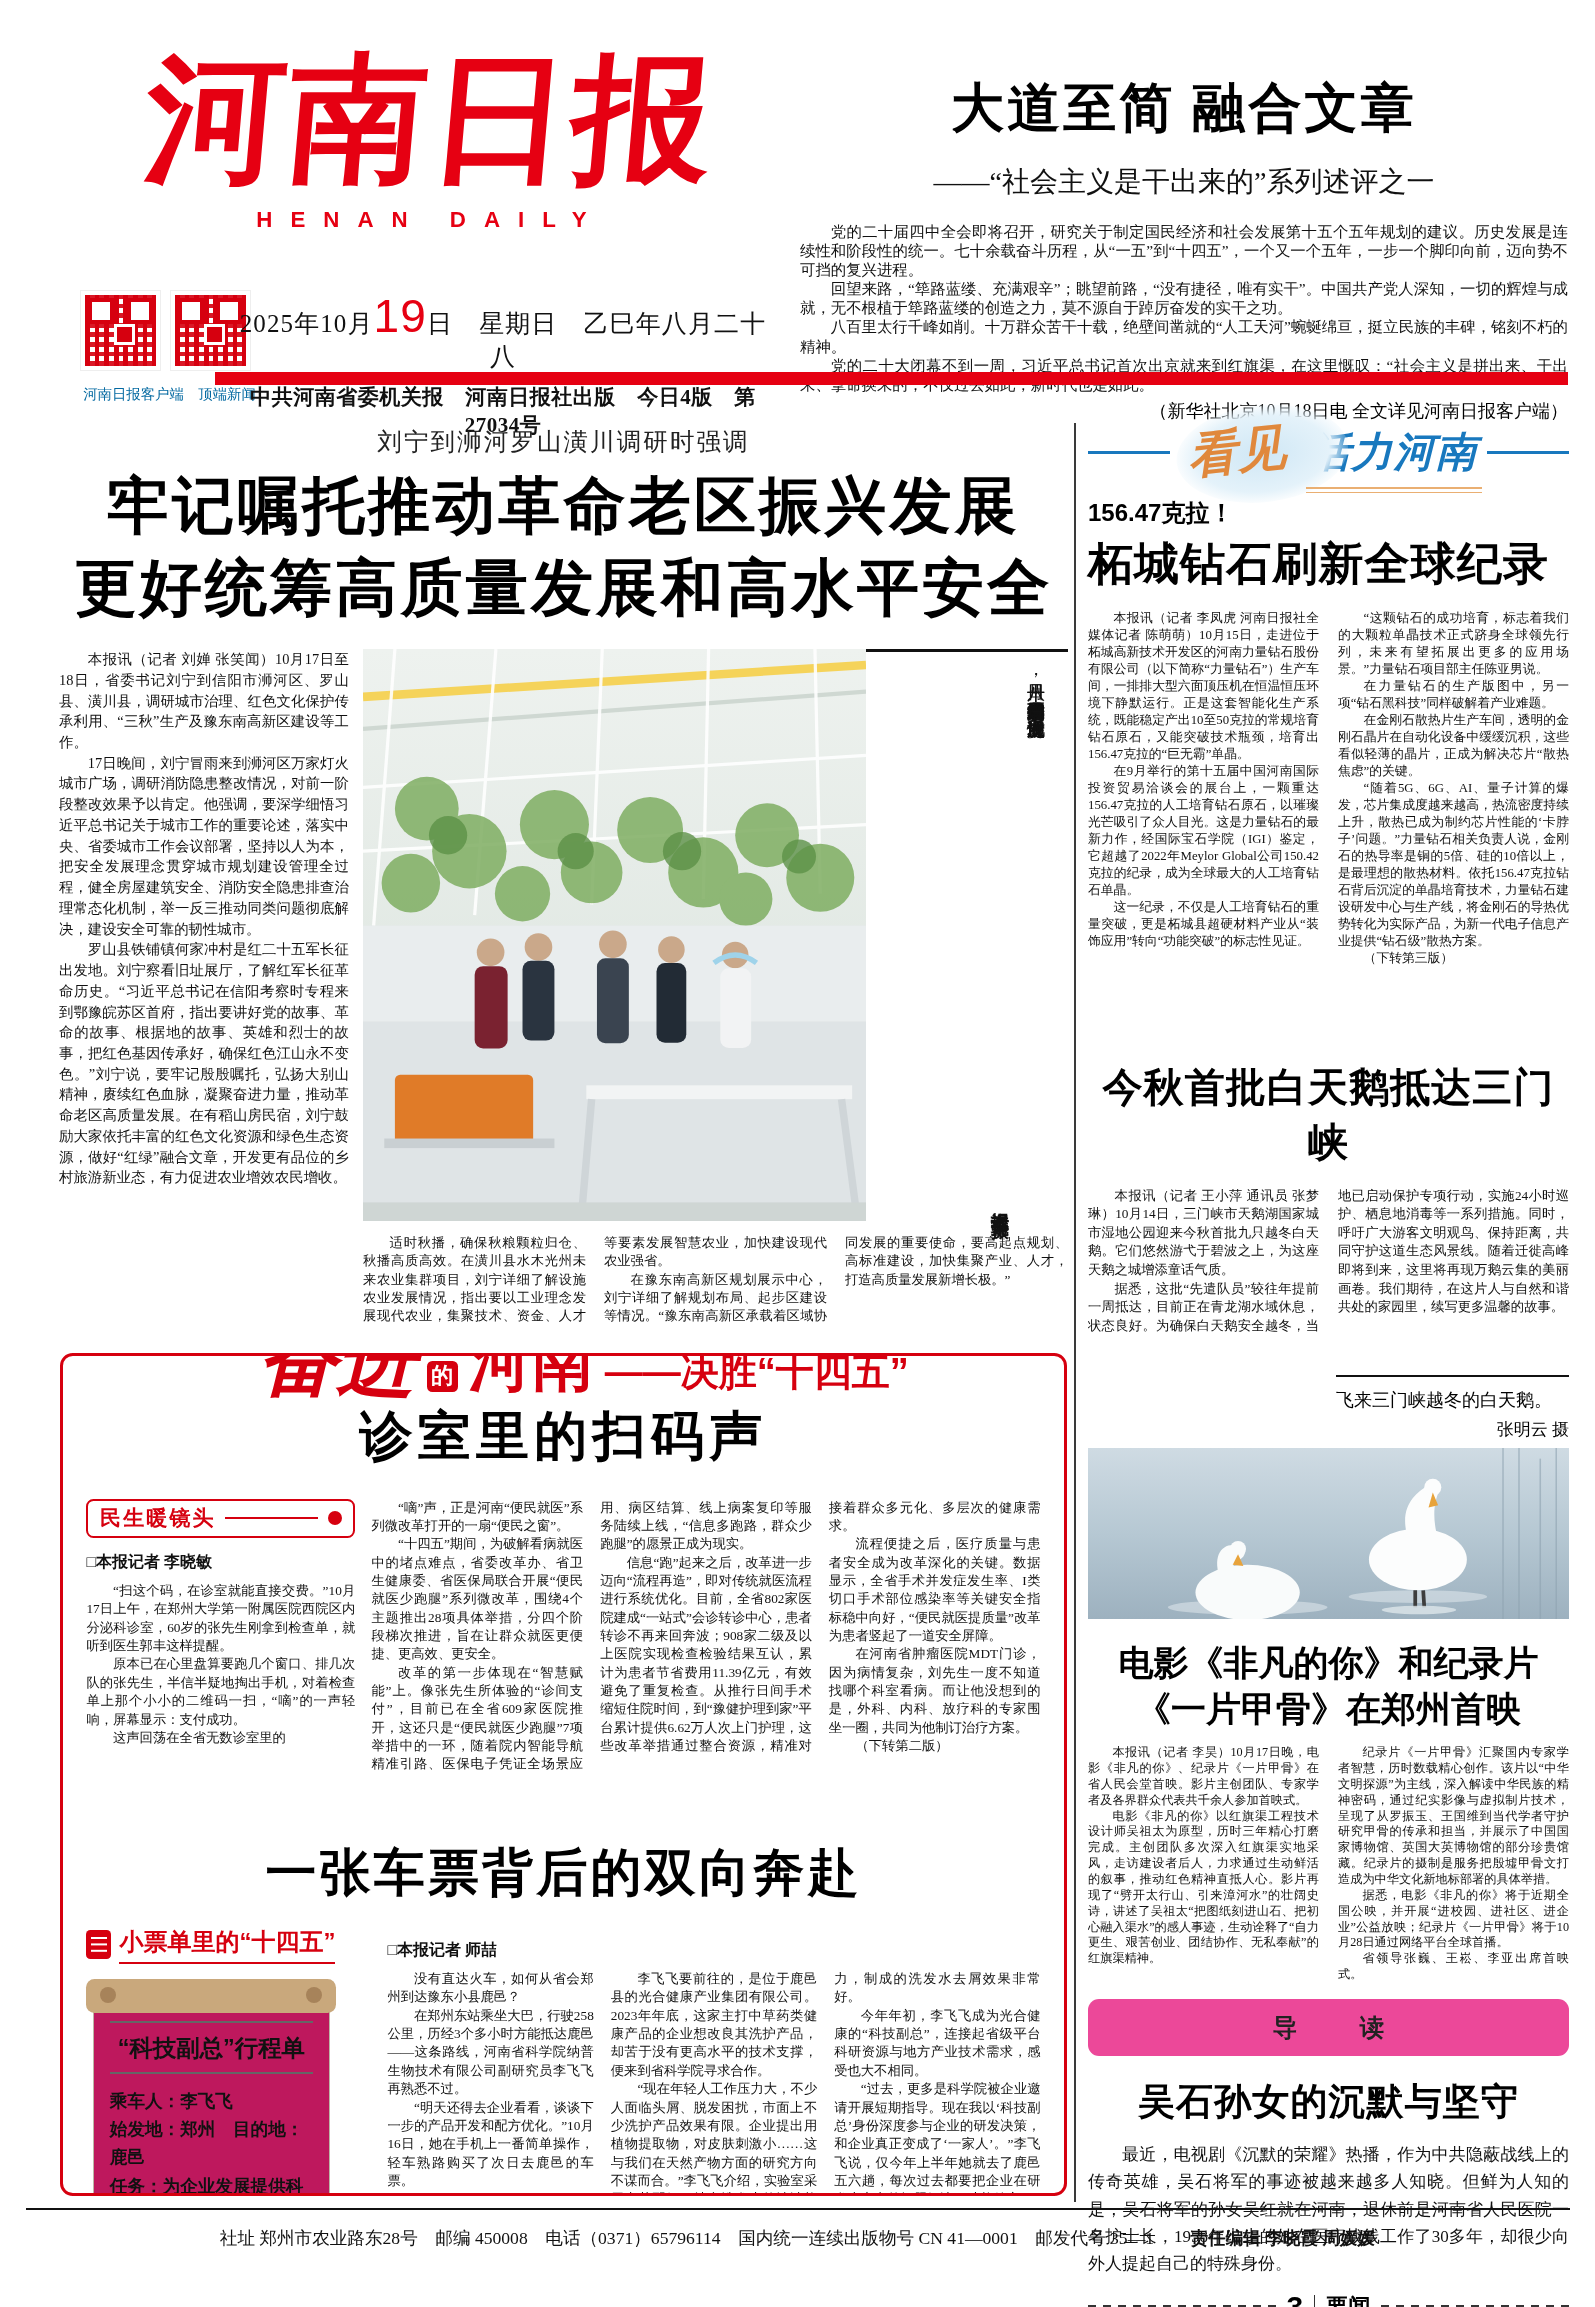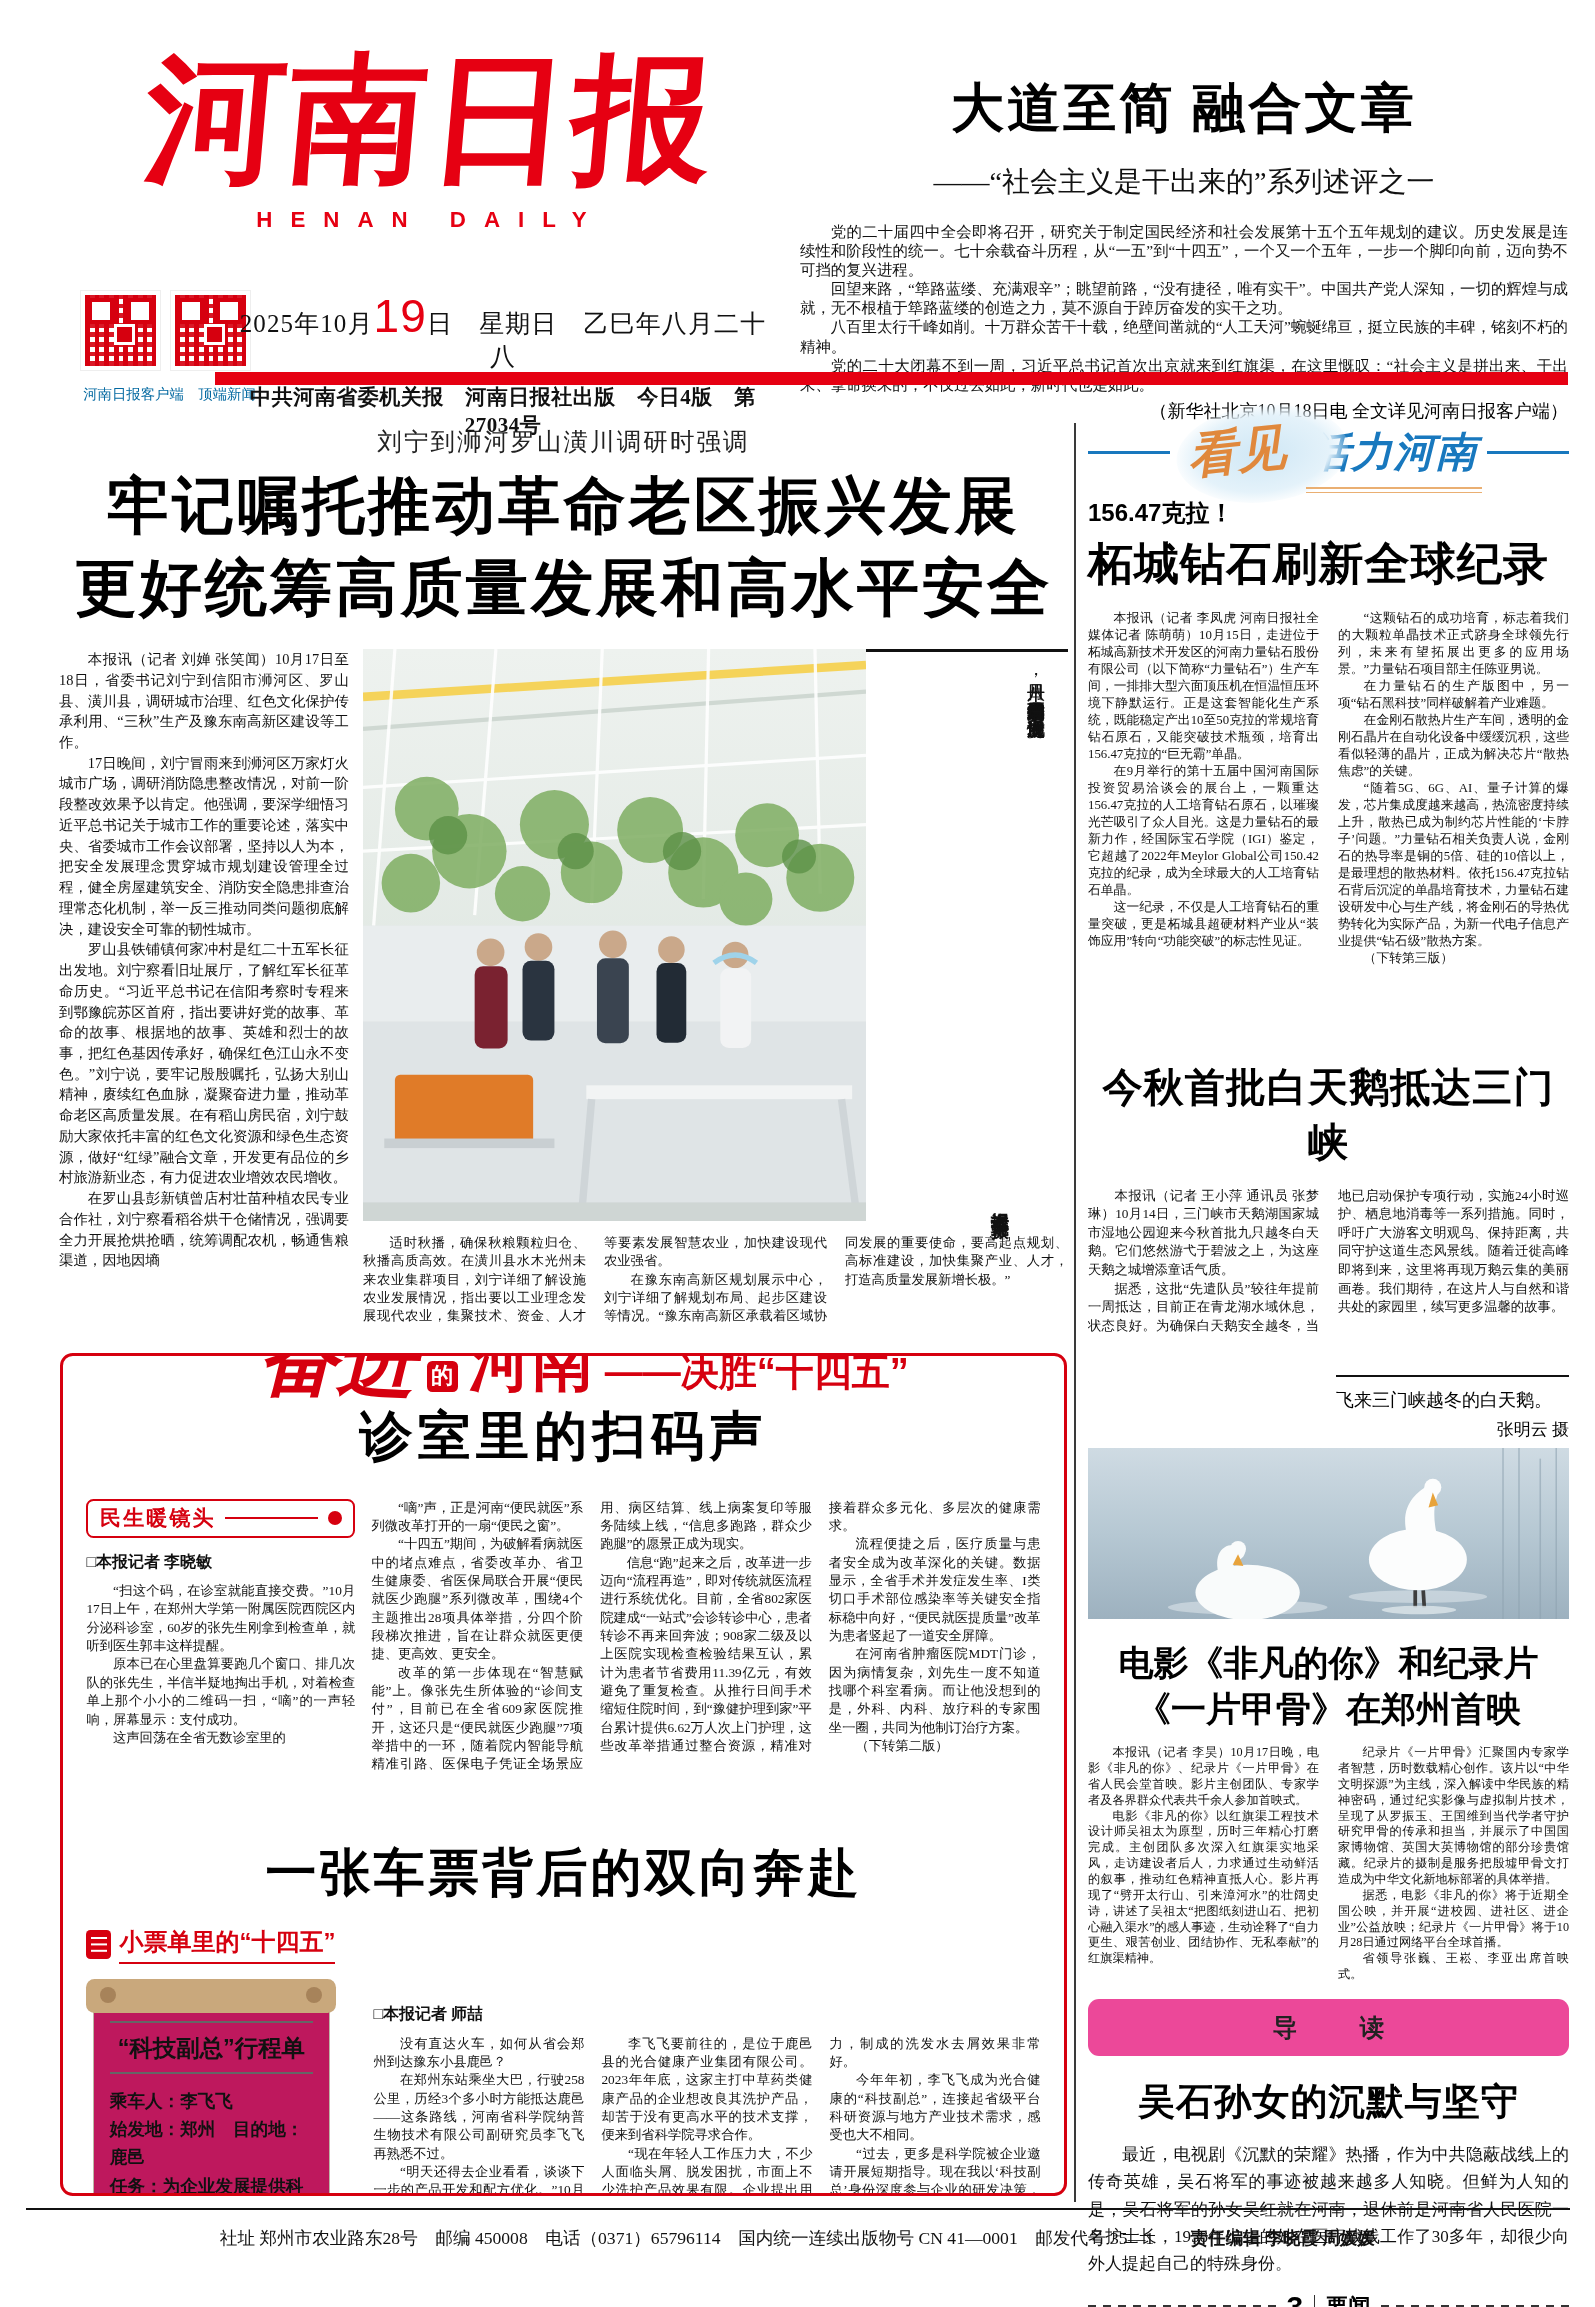--- a/index.html
+++ b/index.html
@@ -124,21 +124,21 @@
   .tagbox .tagtext { color:#d6000f; font-size:21px; font-weight:900; letter-spacing:2.1px;
              font-family:"Liberation Sans",sans-serif; }
   .tagbox .tagline { flex:1; height:2.1px; background:#d6000f; margin:0 9.6px; }
   .tagbox .tagdot { width:14px; height:14px; border-radius:50%; background:#d6000f; }
   .byline { margin:14px 0 9.6px 0; font-size:16px; font-weight:bold; color:#111; }
   .clinic-c1 { height:229px; overflow:hidden; font-size:13.3px; line-height:1.38; color:#111; }
   .clinic-rest { flex:1; column-count:3; column-gap:17px; height:319px; overflow:hidden;
                  font-size:13.3px; line-height:1.38; color:#111; }
   .ticket-title { margin-top:21px; text-align:center; font-size:51px; font-weight:900; letter-spacing:3.2px;
                  font-family:"Liberation Sans",sans-serif; }
-  .ticket-row { display:flex; gap:18px; margin-top:18px;align-items:flex-end; }
+  .ticket-row { display:flex; gap:32px; margin-top:18px; }
   .ticket-left { width:269px; }
   .rtag { display:flex; align-items:center; gap:8.5px; }
   .rtag-icon { width:24.5px; height:29px; background:#d6000f; border-radius:4.3px; position:relative; }
   .rtag-icon::before { content:""; position:absolute; left:4.3px; top:6.4px; width:16px; height:2.7px; background:#fff;
                  box-shadow:0 6.4px 0 #fff, 0 12.8px 0 #fff; }
   .rtag-text { font-size:24px; font-weight:900; color:#d6000f; border-bottom:2.7px solid #d6000f; padding-bottom:4.3px;
                  font-family:"Liberation Sans",sans-serif; }
   .tbox { margin-top:15px; width:250px; }
   .tbox-pin { height:34px; background:#c9a87c; border-radius:8.5px; position:relative; }
   .tbox-pin::before, .tbox-pin::after { content:""; position:absolute; top:8.5px; width:16px; height:16px;
@@ -205,21 +205,20 @@
     <div class="lead-kicker">刘宁到浉河罗山潢川调研时强调</div>
     <div class="lead-head">
       <div>牢记嘱托推动革命老区振兴发展</div>
       <div>更好统筹高质量发展和高水平安全</div>
     </div>
     <div class="lead-content">
       <div class="lead-col1 plist">
           <p>本报讯（记者 刘婵 张笑闻）10月17日至18日，省委书记刘宁到信阳市浉河区、罗山县、潢川县，调研城市治理、红色文化保护传承利用、“三秋”生产及豫东南高新区建设等工作。</p>
           <p>17日晚间，刘宁冒雨来到浉河区万家灯火城市广场，调研消防隐患整改情况，对前一阶段整改效果予以肯定。他强调，要深学细悟习近平总书记关于城市工作的重要论述，落实中央、省委城市工作会议部署，坚持以人为本，把安全发展理念贯穿城市规划建设管理全过程，健全房屋建筑安全、消防安全隐患排查治理常态化机制，举一反三推动同类问题彻底解决，建设安全可靠的韧性城市。</p>
           <p>罗山县铁铺镇何家冲村是红二十五军长征出发地。刘宁察看旧址展厅，了解红军长征革命历史。“习近平总书记在信阳考察时专程来到鄂豫皖苏区首府，指出要讲好党的故事、革命的故事、根据地的故事、英雄和烈士的故事，把红色基因传承好，确保红色江山永不变色。”刘宁说，要牢记殷殷嘱托，弘扬大别山精神，赓续红色血脉，凝聚奋进力量，推动革命老区高质量发展。在有稻山房民宿，刘宁鼓励大家依托丰富的红色文化资源和绿色生态资源，做好“红绿”融合文章，开发更有品位的乡村旅游新业态，有力促进农业增效农民增收。</p>
-          <p>在罗山县彭新镇曾店村壮苗种植农民专业合作社，刘宁察看稻谷烘干仓储情况，强调要全力开展抢烘抢晒，统筹调配农机，畅通售粮渠道，因地因墒</p>
         </div>
       <div class="lead-right">
         <div class="lead-photo-row">
           <div class="lead-photo">
             <svg viewBox="0 0 946 1075" preserveAspectRatio="none">
               <defs>
                 <linearGradient id="gh" x1="0" y1="0" x2="0" y2="1">
                   <stop offset="0" stop-color="#eef2ef"></stop>
                     <stop offset=".55" stop-color="#e2e9e4"></stop>
                     <stop offset="1" stop-color="#d6dfd9"></stop>

